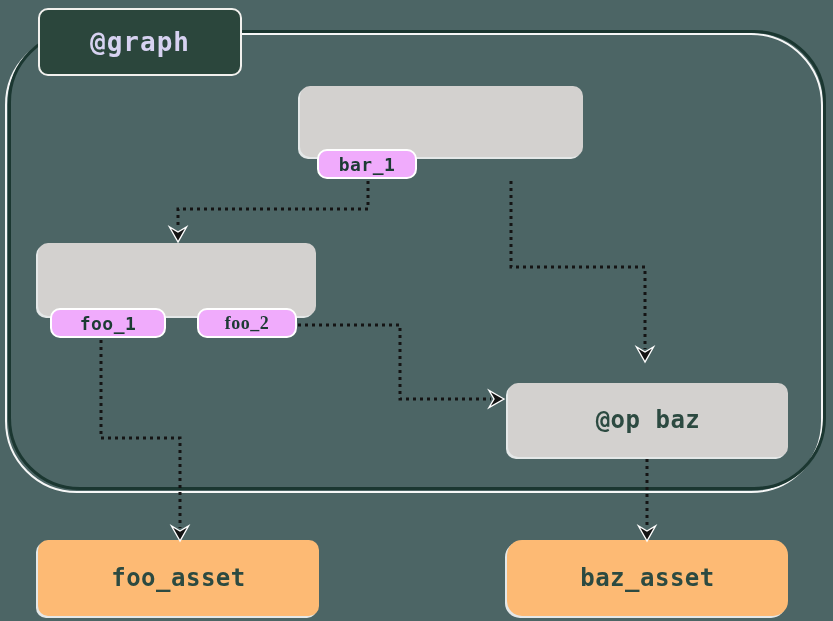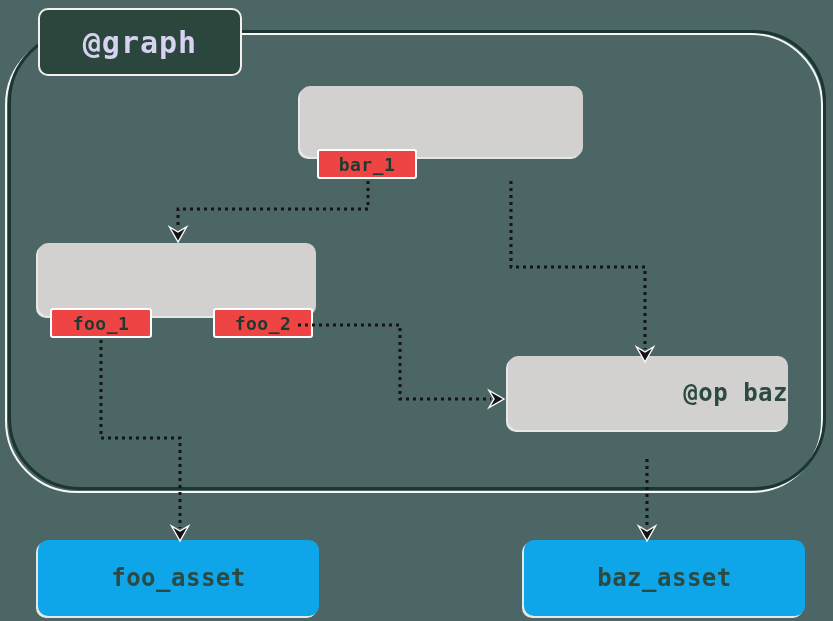--- a/index.html
+++ b/index.html
@@ -18,57 +18,57 @@
   }
   .graph-outline-dark {
     position: absolute; left: 8px; top: 30px; width: 818px; height: 460px;
     border: 3px solid #1b3731; border-radius: 72px; z-index: 2;
   }
 
   .graph-label {
     position: absolute; left: 38px; top: 8px; width: 204px; height: 68px;
     background: #2b463c; border: 2px solid #f2f1ee; border-radius: 10px;
     display: flex; align-items: center; justify-content: center;
-    color: #d7d2f1; font-size: 30px; font-weight: 700; letter-spacing: 1px;
+    color: #d7d2f1; font-size: 26px; font-weight: 700; letter-spacing: 1px;
     z-index: 7;
   }
 
   .op-box {
     position: absolute; background: #d3d1cf; border-radius: 10px;
     box-shadow: -2px 2px 0 rgba(255,255,255,0.85);
     display: flex; align-items: center; justify-content: center;
     color: #2c4a41; font-size: 24px; font-weight: 600; letter-spacing: 0.5px;
     z-index: 3;
   }
   #op-bar { left: 300px; top: 86px;  width: 283px; height: 71px; }
   #op-foo { left: 38px;  top: 243px; width: 278px; height: 73px; }
-  #op-baz { left: 508px; top: 356px; width: 280px; height: 74px; justify-content: flex-end; }
+  #op-baz { left: 508px; top: 383px; width: 280px; height: 74px; }
 
   .out-tag {
     position: absolute; height: 30px; width: 100px; bottom: -22px;
-    background: #ef4444; border: 2px solid #ffffff; border-radius: 3px;
+    background: #f0abfc; border: 2px solid #ffffff; border-radius: 10px;
     display: flex; align-items: center; justify-content: center;
     color: #1c3b33; font-size: 18px; font-weight: 600; z-index: 4;
   }
   #tag-bar-1 { left: 17px; }
   #tag-bar-2 { left: 162px; }
-  #tag-foo-1 { left: 12px; width: 102px; }
-  #tag-foo-2 { left: 175px; }
+  #tag-foo-1 { left: 12px; width: 116px; }
+  #tag-foo-2 { left: 159px; font-family: Liberation Serif, serif; }
   #tag-baz-1 { left: 89px; }
 
   .asset-box {
     position: absolute; top: 540px; width: 281px; height: 76px;
-    background: #0ea5e9; border-radius: 10px;
+    background: #fdba74; border-radius: 10px;
     box-shadow: -2px 2px 0 rgba(255,255,255,0.85);
     display: flex; align-items: center; justify-content: center;
     color: #2c4a41; font-size: 24px; font-weight: 600; letter-spacing: 0.5px;
     z-index: 3;
   }
   #asset-foo { left: 38px; }
-  #asset-baz { left: 524px; }
+  #asset-baz { left: 507px; border-radius: 15px; }
 
   .edges-svg {
     position: absolute; left: 0; top: 0; width: 833px; height: 621px;
     z-index: 6; pointer-events: none;
   }
   .edge {
     fill: none; stroke: #141414; stroke-width: 3; stroke-dasharray: 3 4;
   }
   .edge-head { fill: #141414; stroke: #ffffff; stroke-width: 1.4; }
 </style>

